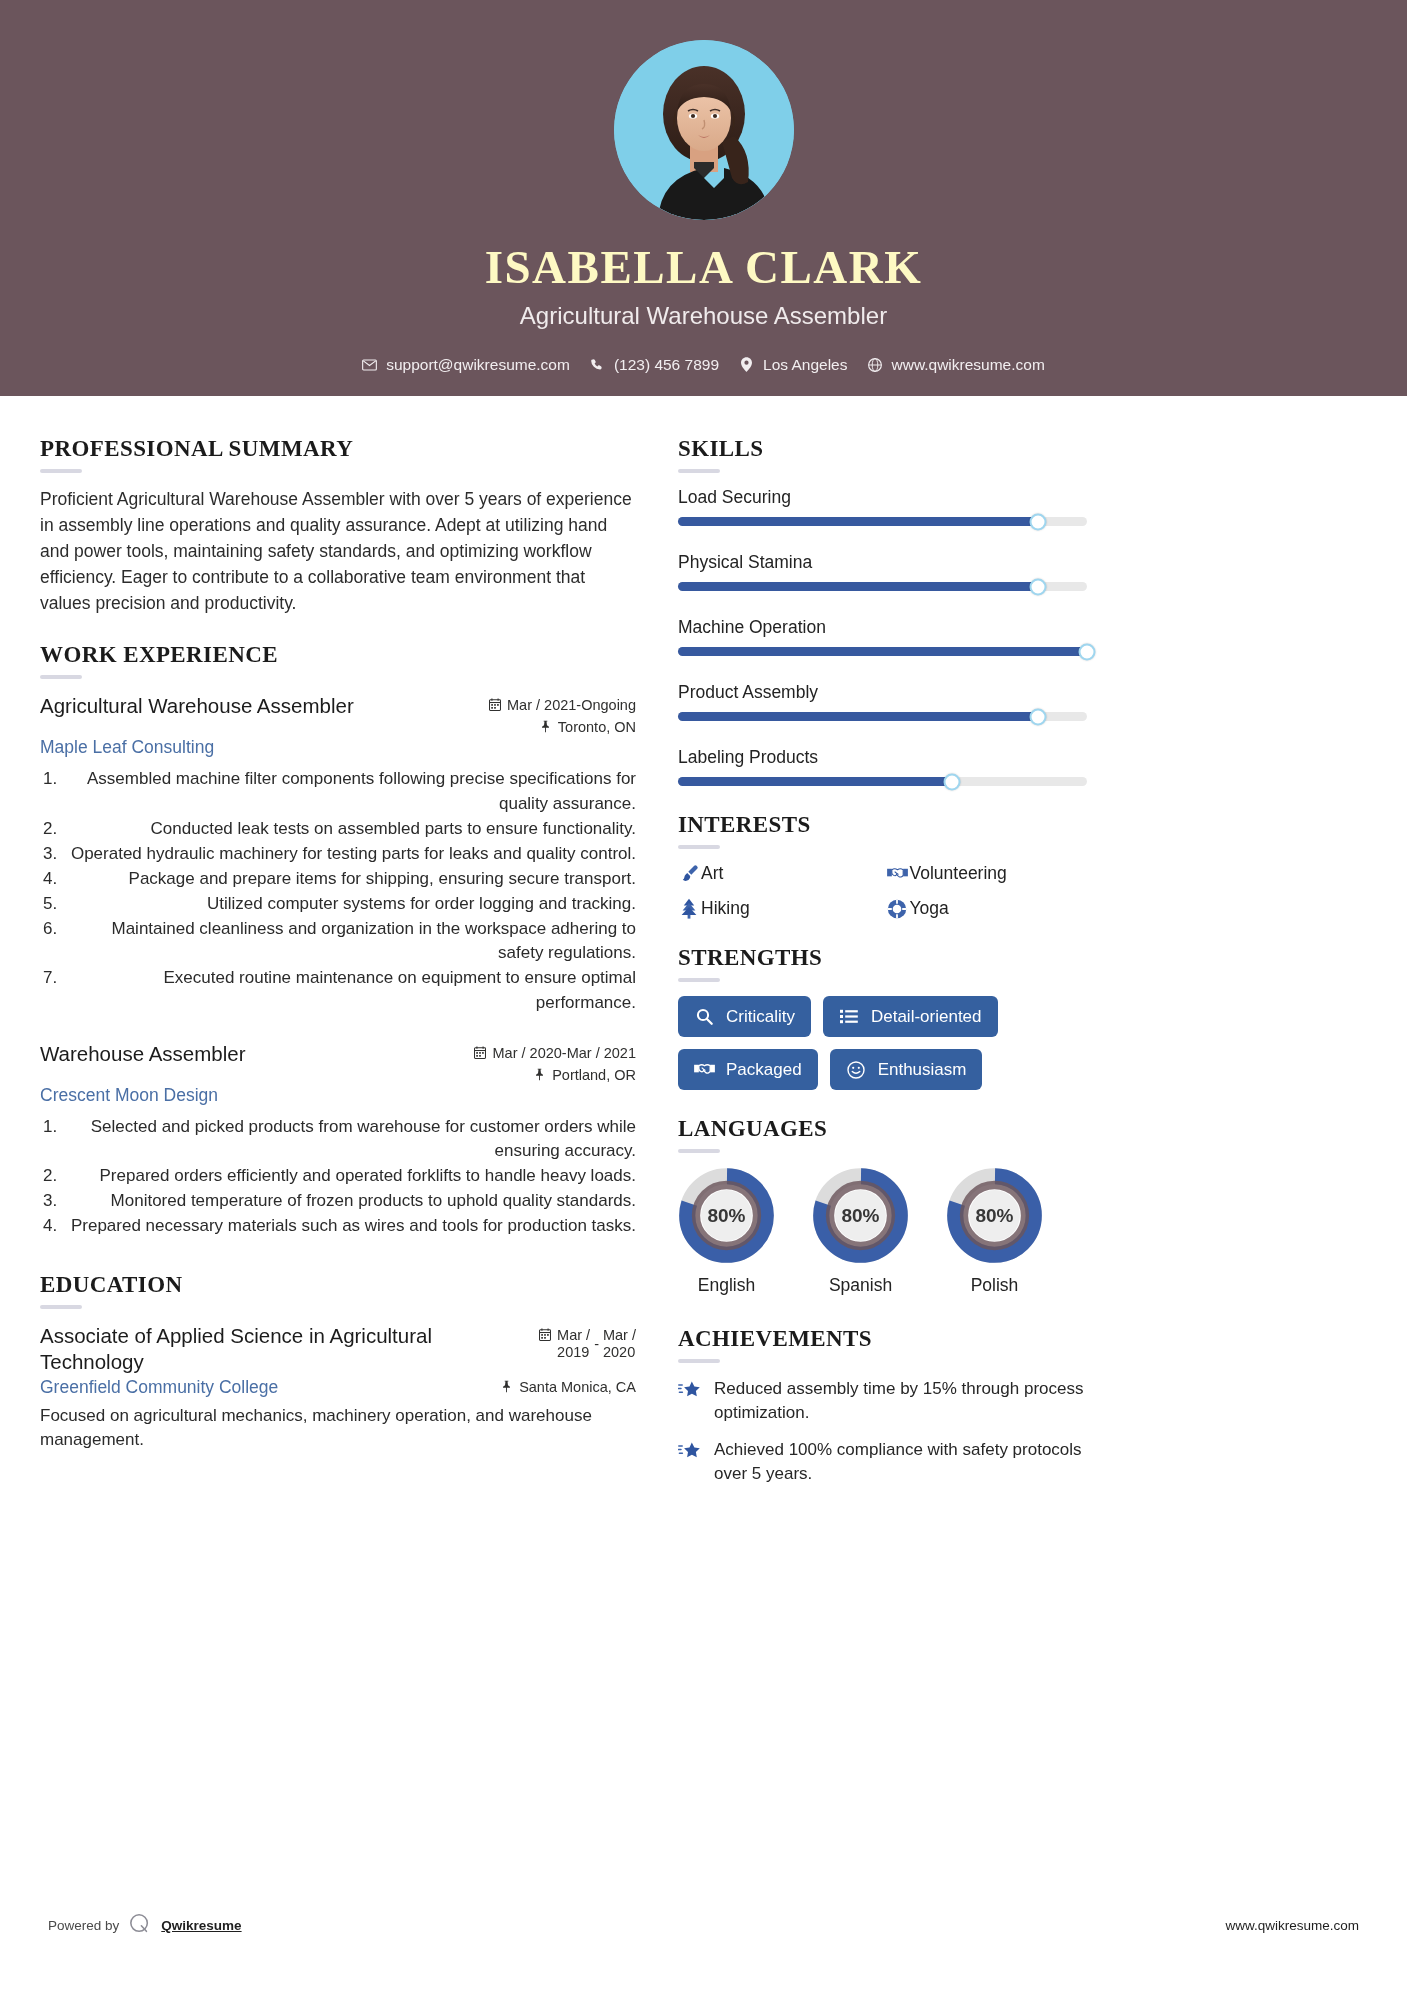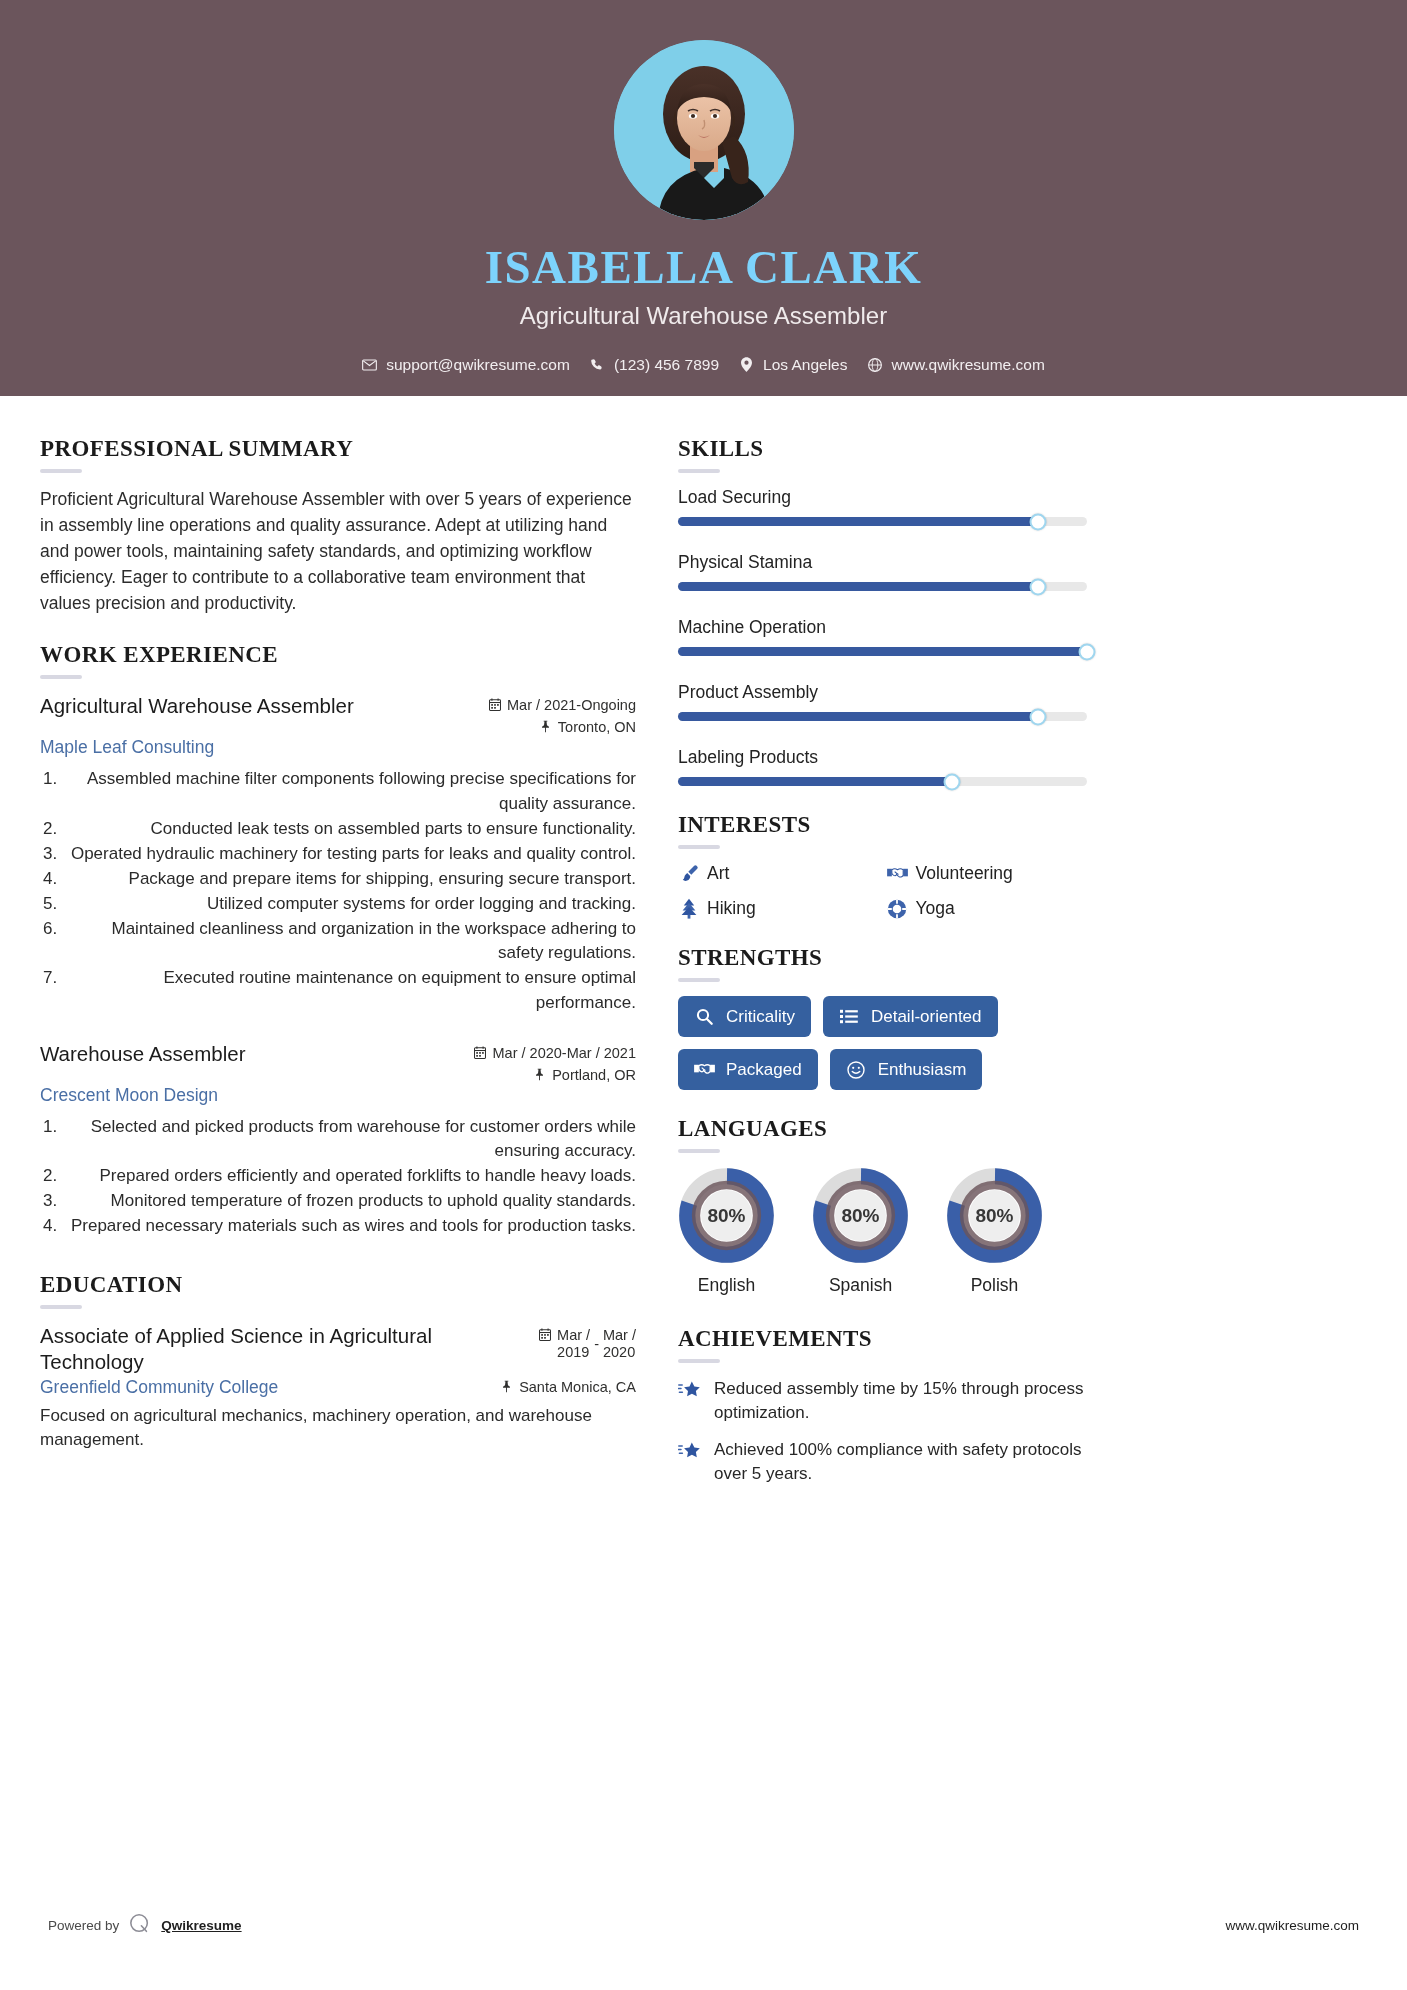--- a/index.html
+++ b/index.html
@@ -25,21 +25,21 @@
     background: #7fcfe9;
     overflow: hidden;
     position: relative;
   }
   .avatar-art { position: absolute; inset: 0; }
   .full-name {
     font-family: "Liberation Serif", serif;
     font-weight: bold;
     font-size: 47px;
     letter-spacing: 1.5px;
-    color: #7dd3fc;
+    color: #fef9c3;
     margin-top: 22px;
     line-height: 1.1;
   }
   .job-title {
     font-size: 24px;
     color: #f0ebec;
     margin-top: 8px;
     font-weight: 400;
   }
   .contact-row {
@@ -173,21 +173,21 @@
   
   .interest-grid {
     display: grid;
     grid-template-columns: 1fr 1fr;
     row-gap: 14px;
     column-gap: 8px;
   }
   .interest-item {
     display: flex;
     align-items: center;
-    gap: 8px;
+    gap: 2px;
     font-size: 17.5px;
     color: #222;
   }
   .ico { width: 21px; height: 21px; flex: none; display: inline-flex; align-items: center; justify-content: center; }
 
   
   .strength-wrap {
     display: flex;
     flex-wrap: wrap;
     gap: 12px;

